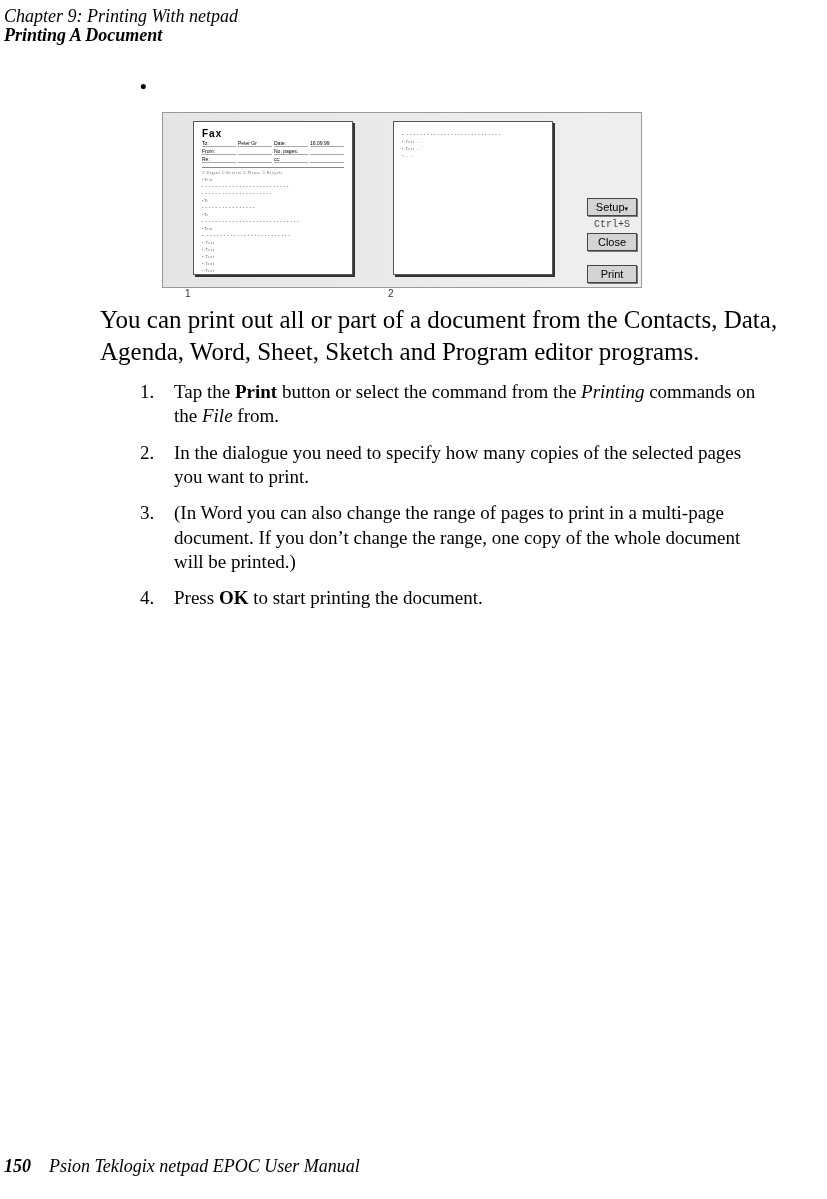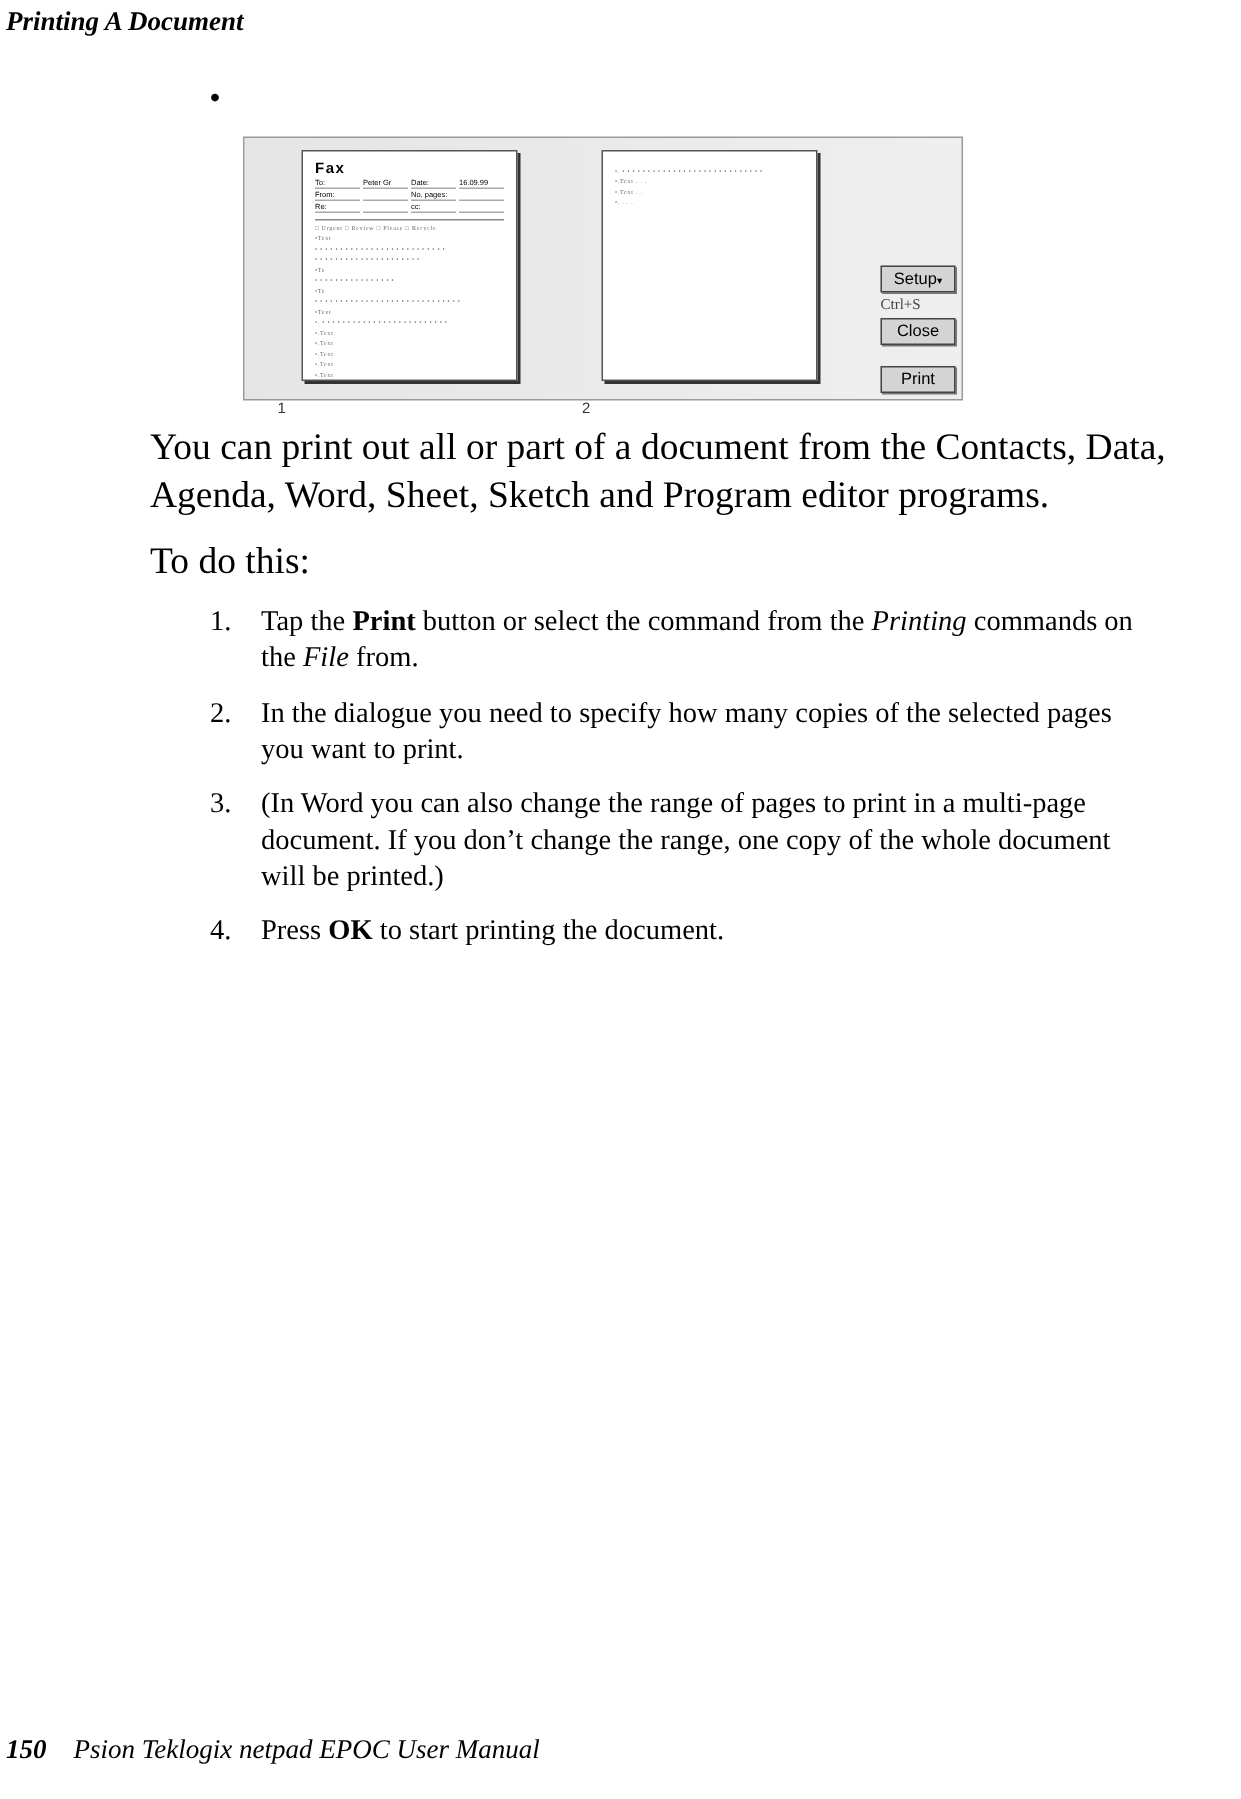--- a/index.html
+++ b/index.html
@@ -60,21 +60,21 @@
     .preview-area {
       flex: 1;
       position: relative;
       display: flex;
       justify-content: space-around;
       align-items: center;
       padding: 6px 10px 10px 10px;
     }
 
     .page-preview {
-      width: 144px;
+      width: 160px;
       height: 154px;
       background: #fff;
       border: 1px solid #555;
       position: relative;
       box-shadow: 2px 2px 0 #333;
       padding: 6px 8px;
       overflow: hidden;
     }
 
     .pp-title {
@@ -140,22 +140,23 @@
       font-family: Arial, sans-serif;
       font-size: 11px;
       text-align: center;
       padding: 2px 0;
       box-shadow: 1px 1px 0 #777;
     }
 
     .side-btn.bold { font-weight: normal; }
 
     .shortcut {
-      font-family: Liberation Serif, serif;
+      font-family: Liberation Mono, monospace;
       font-size: 10px;
+      text-align: center;
       color: #444;
       padding: 1px 0;
     }
 
     .section-heading {
       font-family: "Arial Narrow", "Helvetica Condensed", Arial, sans-serif;
       font-stretch: condensed;
       font-size: 36px;
       margin: 12px 0 8px 0;
       letter-spacing: -0.5px;
@@ -197,20 +198,21 @@
       margin-right: 18px;
     }
 
     b { font-weight: bold; }
     i { font-style: italic; }
   </style>
 </head>
 <body>
 
 <div class="header">
+  <div class="header-line1">Chapter 9:  Printing With netpad</div>
   <div class="header-line2">Printing A Document</div>
 </div>
 
 <div class="content">
 
   <div class="bullet-line">
     <span class="bullet">•</span>
   </div>
 
   <div class="screenshot-wrap">
@@ -266,21 +268,20 @@
       <div class="side-btn"><span>Setup</span><span style="font-size:7px;">▾</span></div>
       <div class="shortcut">Ctrl+S</div>
       <div class="side-btn bold">Close</div>
       <div style="height:10px;"></div>
       <div class="side-btn bold">Print</div>
     </div>
   </div>
 
 
   <p class="body-text">You can print out all or part of a document from the Contacts, Data, Agenda, Word, Sheet, Sketch and Program editor programs.</p>
-  <p class="body-text">To do this:</p>
 
   <div id="steps-container">
       <div class="ol-item">
         <div class="ol-num">1.</div>
         <div class="ol-body"><span>Tap the </span><b>Print</b><span> button or select the command from the </span><i>Printing</i><span> com­mands on the </span><i>File</i><span> from.</span></div>
       </div>
       <div class="ol-item">
         <div class="ol-num">2.</div>
         <div class="ol-body"><span>In the dialogue you need to specify how many copies of the selected pages you want to print.</span></div>
       </div>

